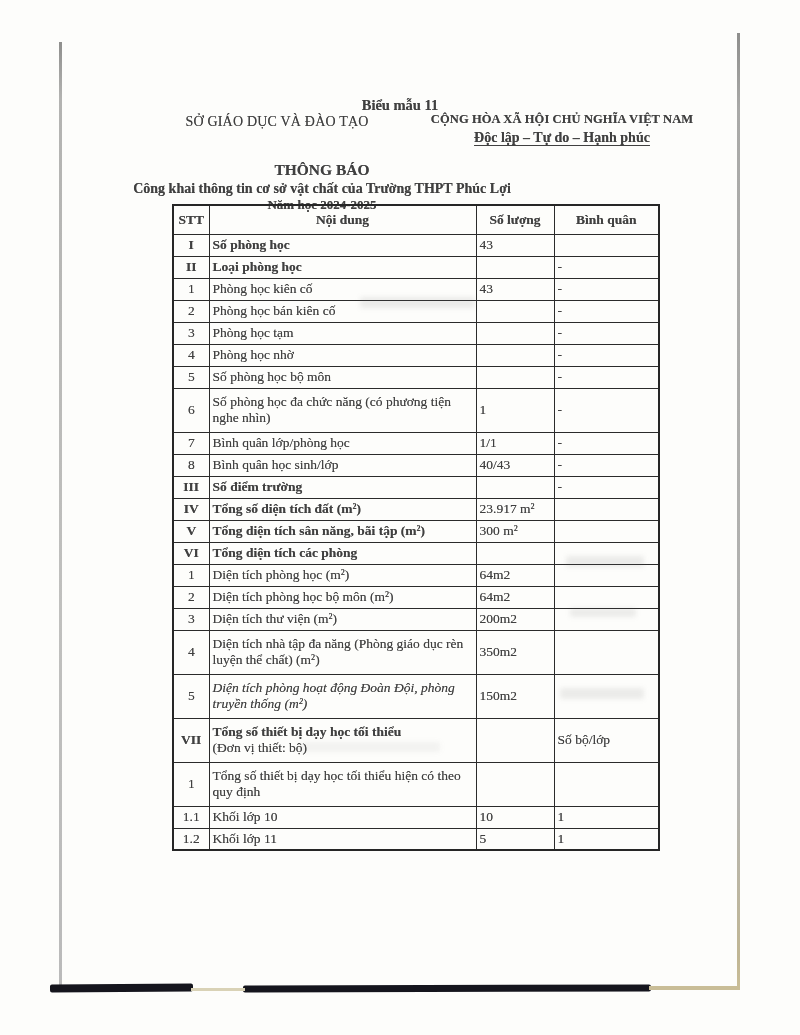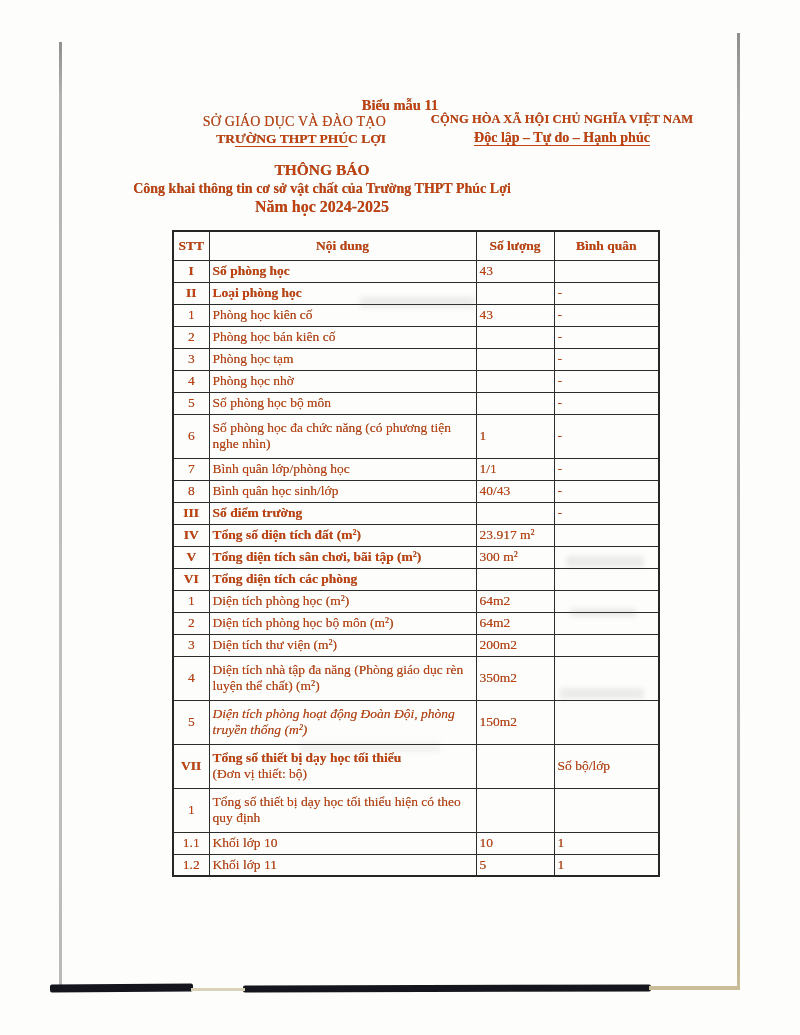--- a/index.html
+++ b/index.html
@@ -1,37 +1,37 @@
 <!DOCTYPE html>
 <html><head>
 <meta charset="utf-8">
 <style>
   html,body { margin:0; padding:0; background:#ffffff; }
   .canvas {
     position:relative; width:800px; height:1035px; background:#fdfdfb;
-    font-family:"Liberation Serif", serif; color:#c2410c; overflow:hidden;
+    font-family:"Liberation Serif", serif; color:#404040; overflow:hidden;
     text-shadow:0 0 0.5px rgba(40,40,40,0.55);
   }
   
   .form-label { position:absolute; top:97px; left:0; width:800px; text-align:center;
     font-weight:bold; font-size:14.5px; }
-  .org-block { position:absolute; top:114px; left:168px; width:218px; text-align:right; }
+  .org-block { position:absolute; top:114px; left:168px; width:218px; text-align:center; }
   .org-line1 { font-size:14px; letter-spacing:0.2px; }
   .org-line2 { font-size:13.5px; font-weight:bold; margin-top:1px; }
   .ul { text-decoration:underline; text-underline-offset:3px; text-decoration-thickness:1.4px; }
   .nat-block { position:absolute; top:112px; left:428px; width:268px; text-align:center; }
   .nat-line1 { font-size:12.5px; font-weight:bold; letter-spacing:0.1px; }
   .nat-line2 { font-size:14px; font-weight:bold; margin-top:3px; }
   .title-block { position:absolute; top:161px; left:0; width:644px; text-align:center; line-height:1.22; }
   .doc-title { font-size:15.5px; font-weight:bold; }
   .doc-sub { font-size:14px; font-weight:bold; }
-  .doc-year { font-size:16px; font-weight:bold; }
+  .doc-year { font-size:13px; font-weight:bold; }
   
   table.main {
-    position:absolute; left:172px; top:230px; width:486px;
+    position:absolute; left:172px; top:204px; width:486px;
     border-collapse:collapse; table-layout:fixed;
     border:2.2px solid #262626;
     padding-left:44px;
   }
   table.main th, table.main td {
     border:1.6px solid #2b2b2b; padding:1px 3px;
     font-size:13.5px; line-height:1.18; vertical-align:middle;
     overflow:hidden;
   }
   thead tr { height:29px; }
@@ -65,21 +65,20 @@
 </style>
 </head>
 <body>
 
 <div class="canvas">
 
   <div class="form-label">Biểu mẫu 11</div>
 
   <div class="org-block">
     <div class="org-line1">SỞ GIÁO DỤC VÀ ĐÀO TẠO</div>
-    <div class="org-line2"><span>TR</span><span class="ul">ƯỜNG THPT PHÚ</span><span>C LỢI</span></div>
   </div>
 
   <div class="nat-block">
     <div class="nat-line1">CỘNG HÒA XÃ HỘI CHỦ NGHĨA VIỆT NAM</div>
     <div class="nat-line2 ul">Độc lập – Tự do – Hạnh phúc</div>
   </div>
 
   <div class="title-block">
     <div class="doc-title">THÔNG BÁO</div>
     <div class="doc-sub">Công khai thông tin cơ sở vật chất của Trường THPT Phúc Lợi</div>
@@ -194,21 +193,21 @@
           <td class="c-stt">IV</td>
           <td class="c-label">
             <div class="main">Tổng số diện tích đất (m²)</div>
           </td>
           <td class="c-qty">23.917 m²</td>
           <td class="c-avg"></td>
         </tr>
         <tr class="bold">
           <td class="c-stt">V</td>
           <td class="c-label">
-            <div class="main">Tổng diện tích sân chơi, bãi tập (m²)</div>
+            <div class="main">Tổng diện tích sân năng, bãi tập (m²)</div>
           </td>
           <td class="c-qty">300 m²</td>
           <td class="c-avg"></td>
         </tr>
         <tr class="bold">
           <td class="c-stt">VI</td>
           <td class="c-label">
             <div class="main">Tổng diện tích các phòng</div>
           </td>
           <td class="c-qty"></td>

